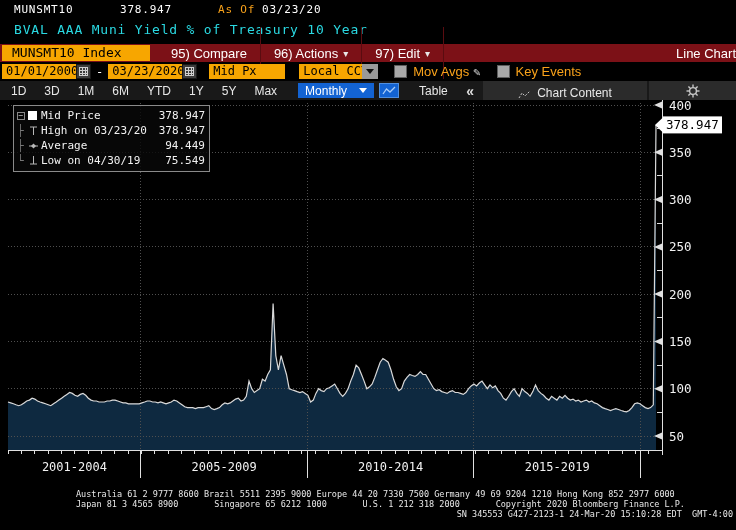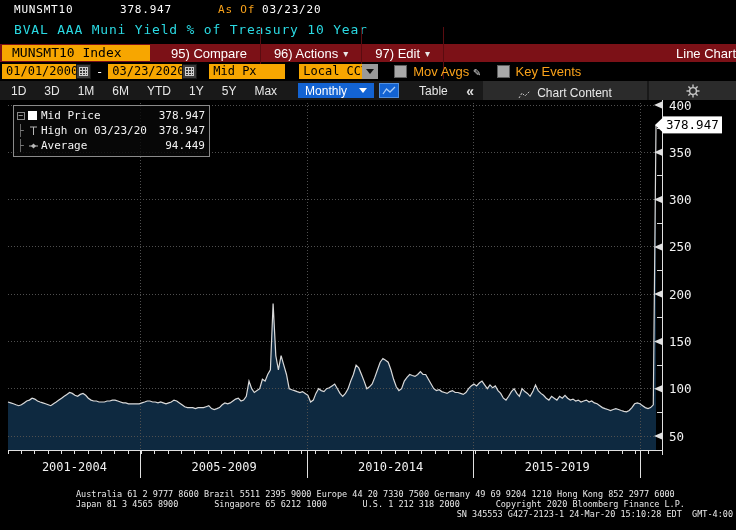--- a/index.html
+++ b/index.html
@@ -309,20 +309,33 @@
         <span class="lg-tree mid"></span>
         <span class="lg-ic">
           <svg width="11" height="13">
               <line x1="1" y1="7" x2="10" y2="7" stroke="#b8b8b8"></line>
             <polygon points="5.5,4.5 8,7 5.5,9.5 3,7" fill="#b8b8b8"></polygon>
             </svg>
         </span>
         <span class="lg-label">Average</span>
         <span class="lg-val">94.449</span>
       </div>
+      <div class="lg-row">
+        <span class="lg-tree end"></span>
+        <span class="lg-ic">
+          <svg width="11" height="13">
+              <g stroke="#b8b8b8" stroke-width="1">
+            <line x1="5.5" y1="2" x2="5.5" y2="10"></line>
+                <line x1="2" y1="10" x2="9" y2="10"></line>
+              </g>
+            </svg>
+        </span>
+        <span class="lg-label">Low on 04/30/19</span>
+        <span class="lg-val">75.549</span>
+      </div>
     </div>
   </div>
 
   <div class="footer">
     <div class="f1">Australia 61 2 9777 8600 Brazil 5511 2395 9000 Europe 44 20 7330 7500 Germany 49 69 9204 1210 Hong Kong 852 2977 6000</div>
     <div class="f2">Japan 81 3 4565 8900       Singapore 65 6212 1000       U.S. 1 212 318 2000       Copyright 2020 Bloomberg Finance L.P.</div>
     <div class="f3">SN 345553 G427-2123-1 24-Mar-20 15:10:28 EDT  GMT-4:00</div>
   </div>
 
 </div>

